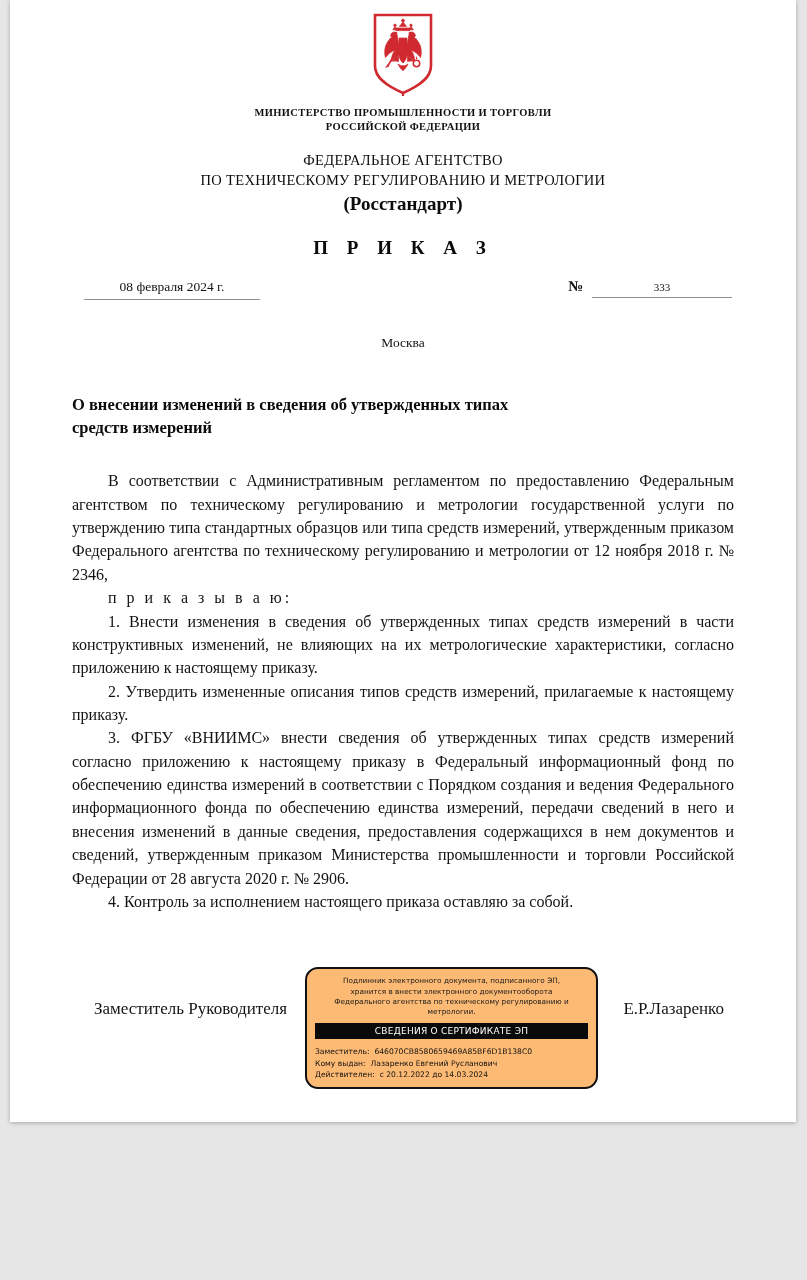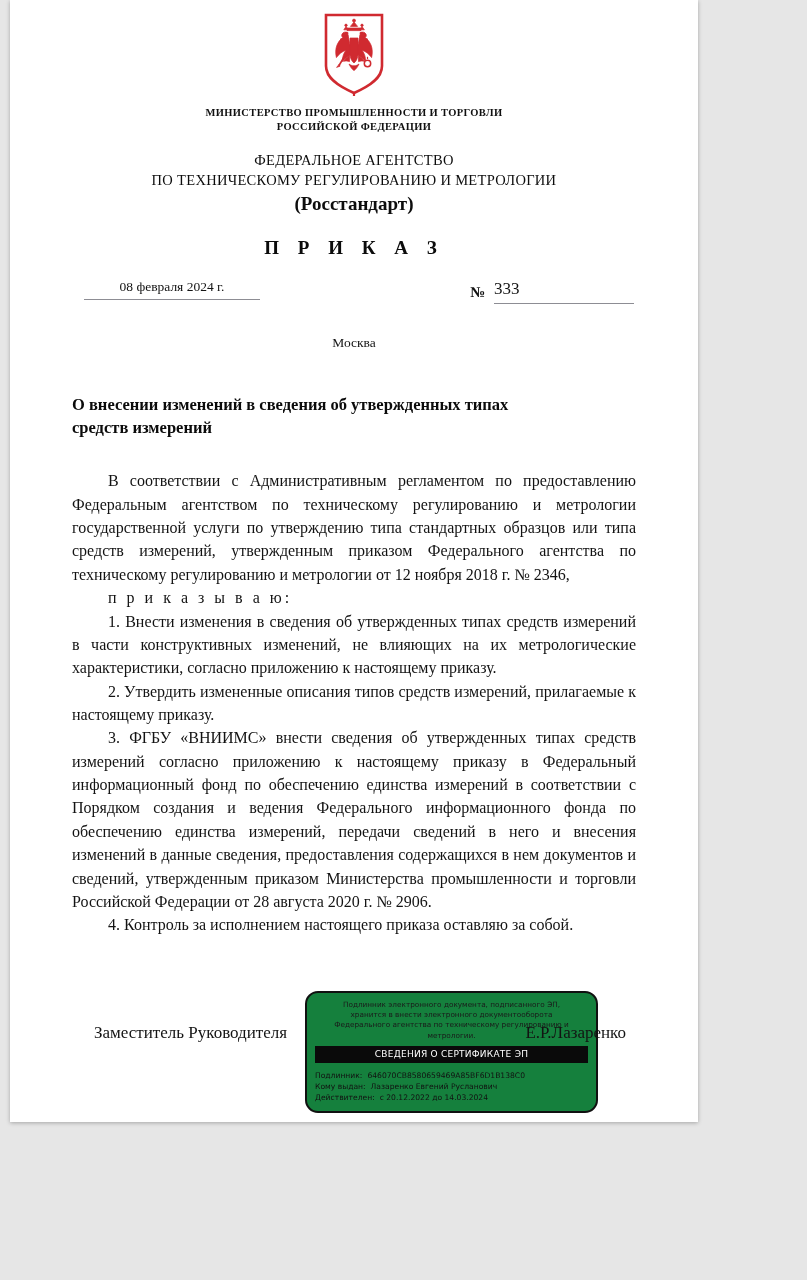--- a/index.html
+++ b/index.html
@@ -16,21 +16,21 @@
   }
   .viewport {
     position: relative;
     width: 807px;
     height: 1280px;
   }
   .page {
     position: absolute;
     left: 10px;
     top: 0;
-    width: 688px;
+    width: 786px;
     height: 1122px;
     background: #ffffff;
     box-shadow: 0 1px 4px rgba(0,0,0,0.28);
     box-sizing: border-box;
     overflow: hidden;
   }
   .page-inner {
     position: absolute;
     left: 0;
     top: 0;
@@ -115,22 +115,22 @@
   }
   .num-sign {
     font-weight: bold;
     font-size: 15px;
     line-height: 1;
     padding-bottom: 4px;
     color: #111;
   }
   .num-field {
     width: 140px;
-    text-align: left;
-    font-size: 17px;
+    text-align: center;
+    font-size: 11px;
     color: #141414;
     border-bottom: 1.2px solid #8d8d94;
     padding-bottom: 4px;
     margin-left: 9px;
   }
   .city {
     text-align: center;
     margin-top: 22px;
     font-size: 13.5px;
     color: #141414;
@@ -189,21 +189,21 @@
   }
 
   
   .estamp {
     position: absolute;
     left: 233px;
     top: 0;
     width: 293px;
     border: 2.5px solid #111;
     border-radius: 13px;
-    background: #15803d;
+    background: #fdba74;
     box-sizing: border-box;
     padding: 7px 8px 7px 8px;
     font-family: "DejaVu Sans", sans-serif;
   }
   .estamp-head {
     text-align: center;
     font-size: 7.3px;
     line-height: 1.42;
     color: #1a1a1a;
     padding: 0 6px 5px 6px;
@@ -333,21 +333,21 @@
         <div class="estamp">
           <div class="estamp-head">
             <div>Подлинник электронного документа, подписанного ЭП,</div>
             <div>хранится в внести электронного документооборота</div>
             <div>Федерального агентства по техническому регулированию и</div>
             <div>метрологии.</div>
           </div>
           <div class="estamp-bar">СВЕДЕНИЯ О СЕРТИФИКАТЕ ЭП</div>
           <div class="estamp-details">
             <div class="estamp-line">
-              <span class="estamp-label">Подлинник:</span>
+              <span class="estamp-label">Заместитель:</span>
               <span class="estamp-value">646070CB8580659469A85BF6D1B138C0</span>
             </div>
             <div class="estamp-line">
               <span class="estamp-label">Кому выдан:</span>
               <span class="estamp-value">Лазаренко Евгений Русланович</span>
             </div>
             <div class="estamp-line">
               <span class="estamp-label">Действителен:</span>
               <span class="estamp-value">с 20.12.2022 до 14.03.2024</span>
             </div>

